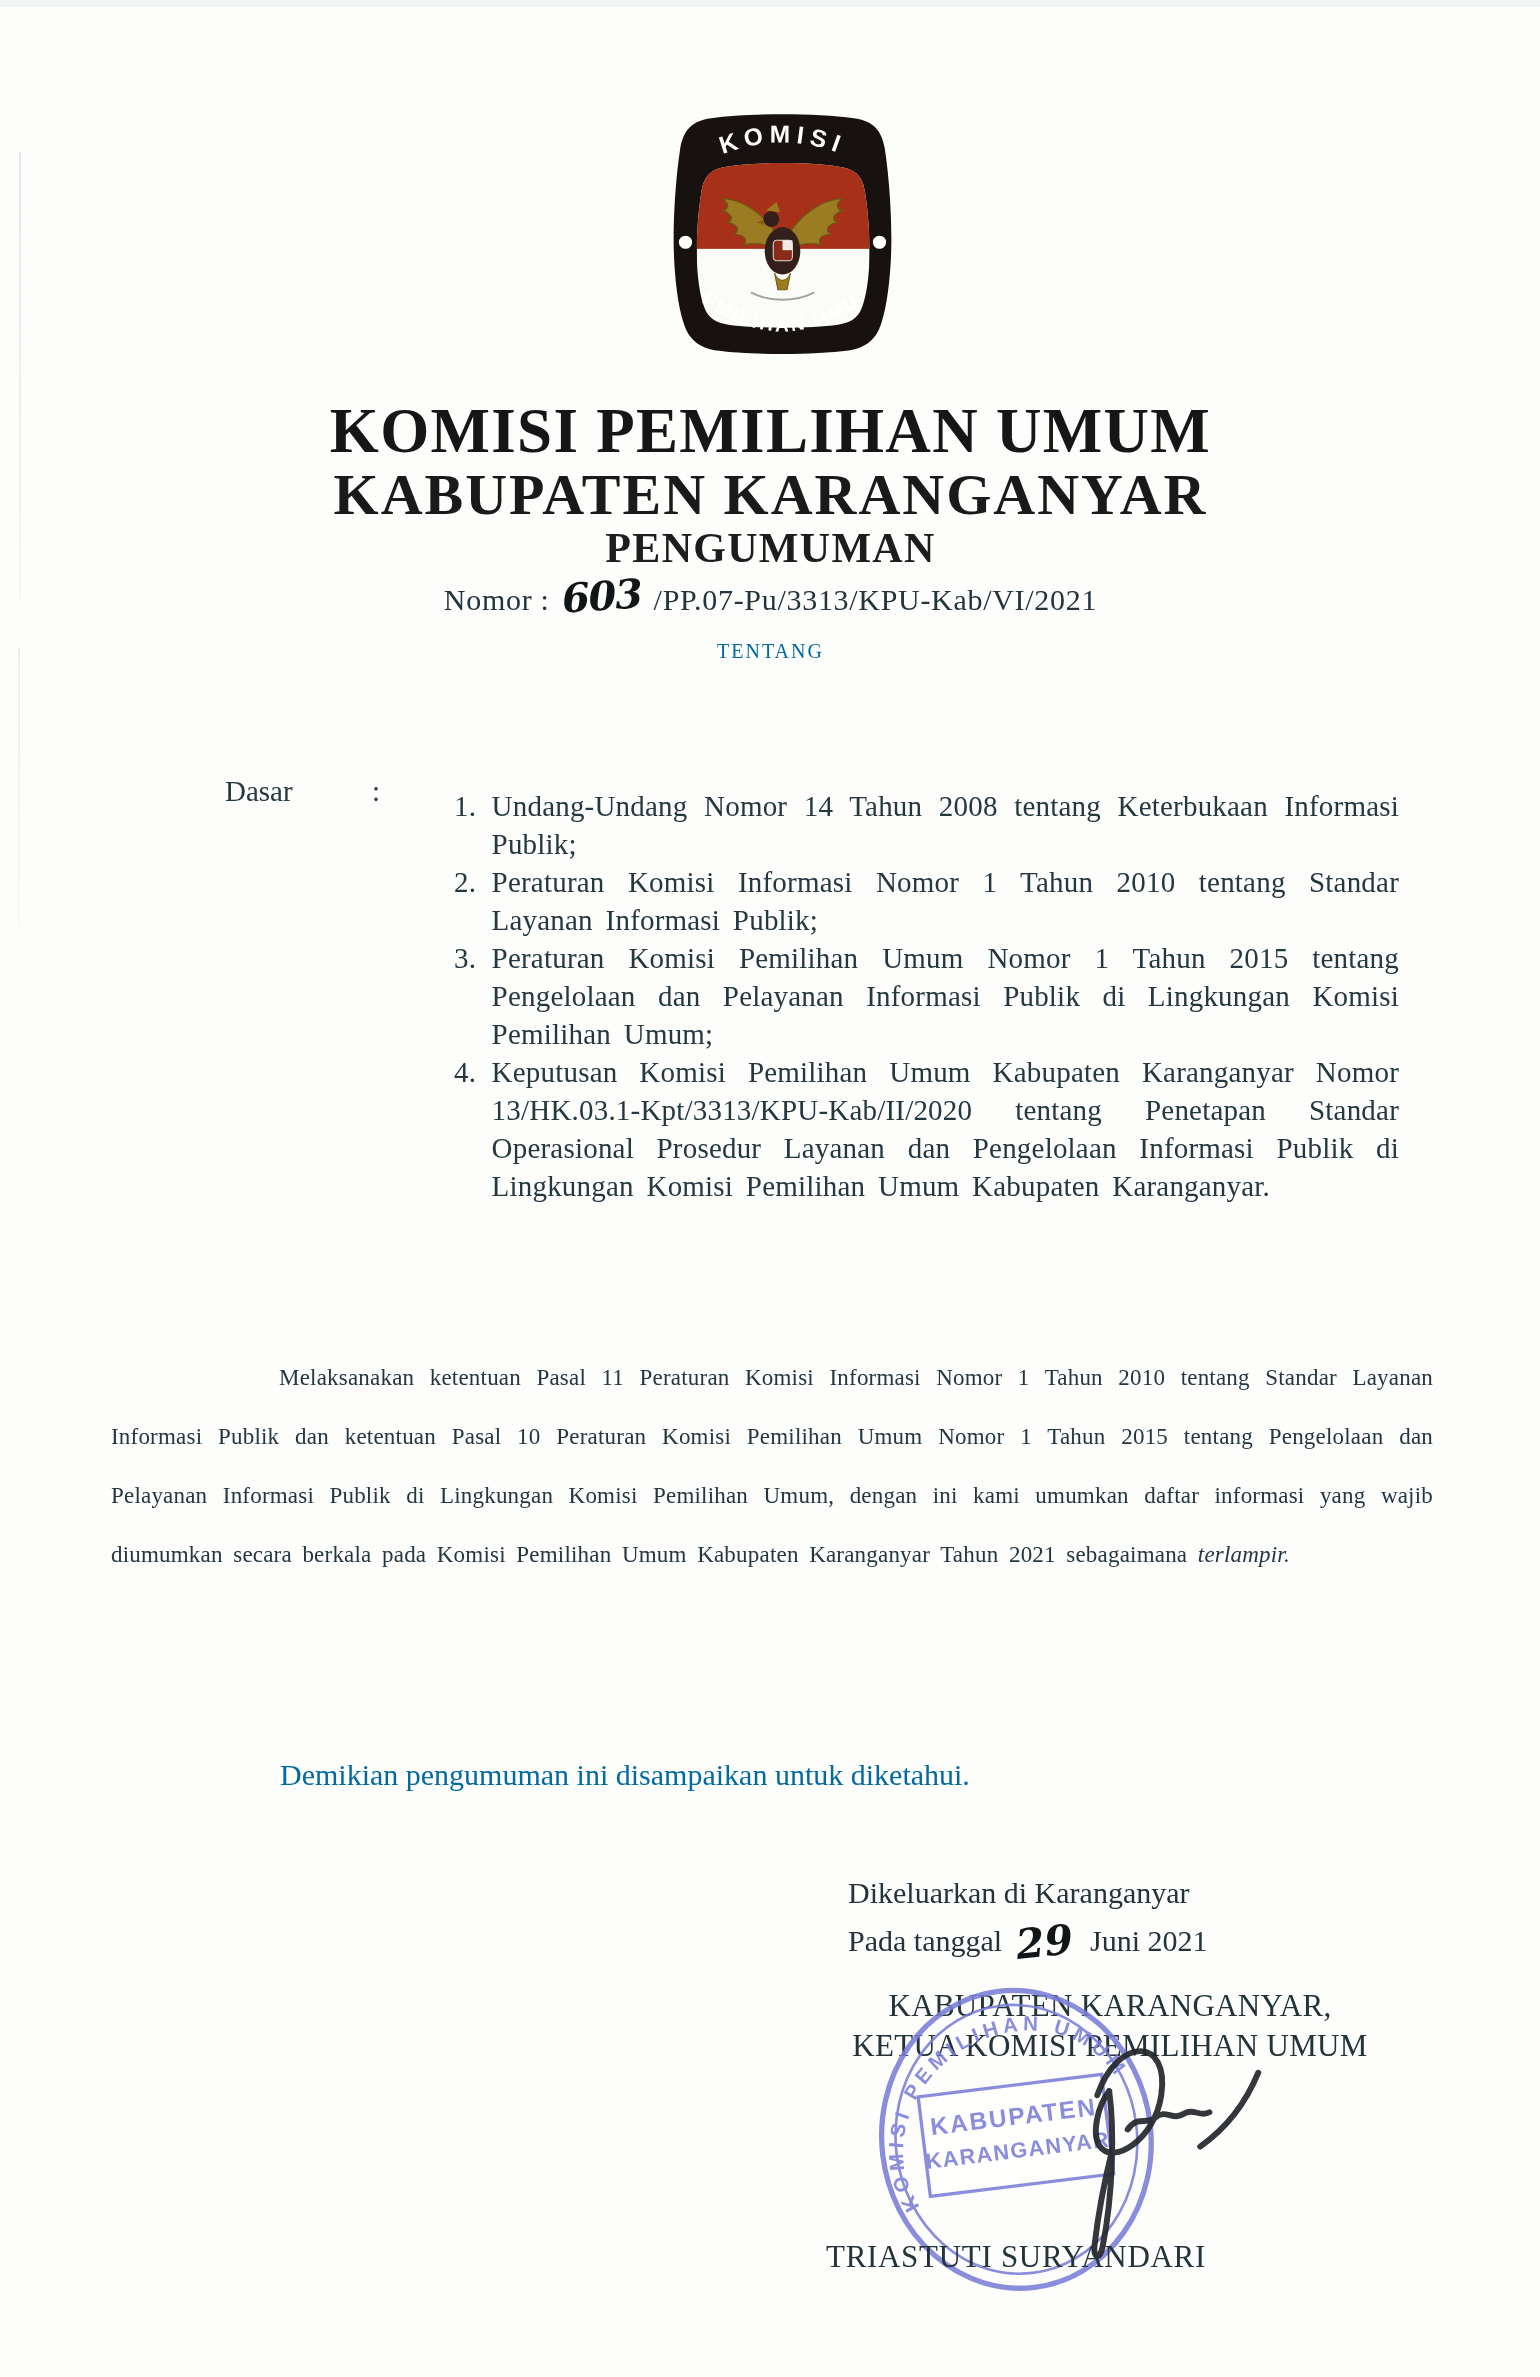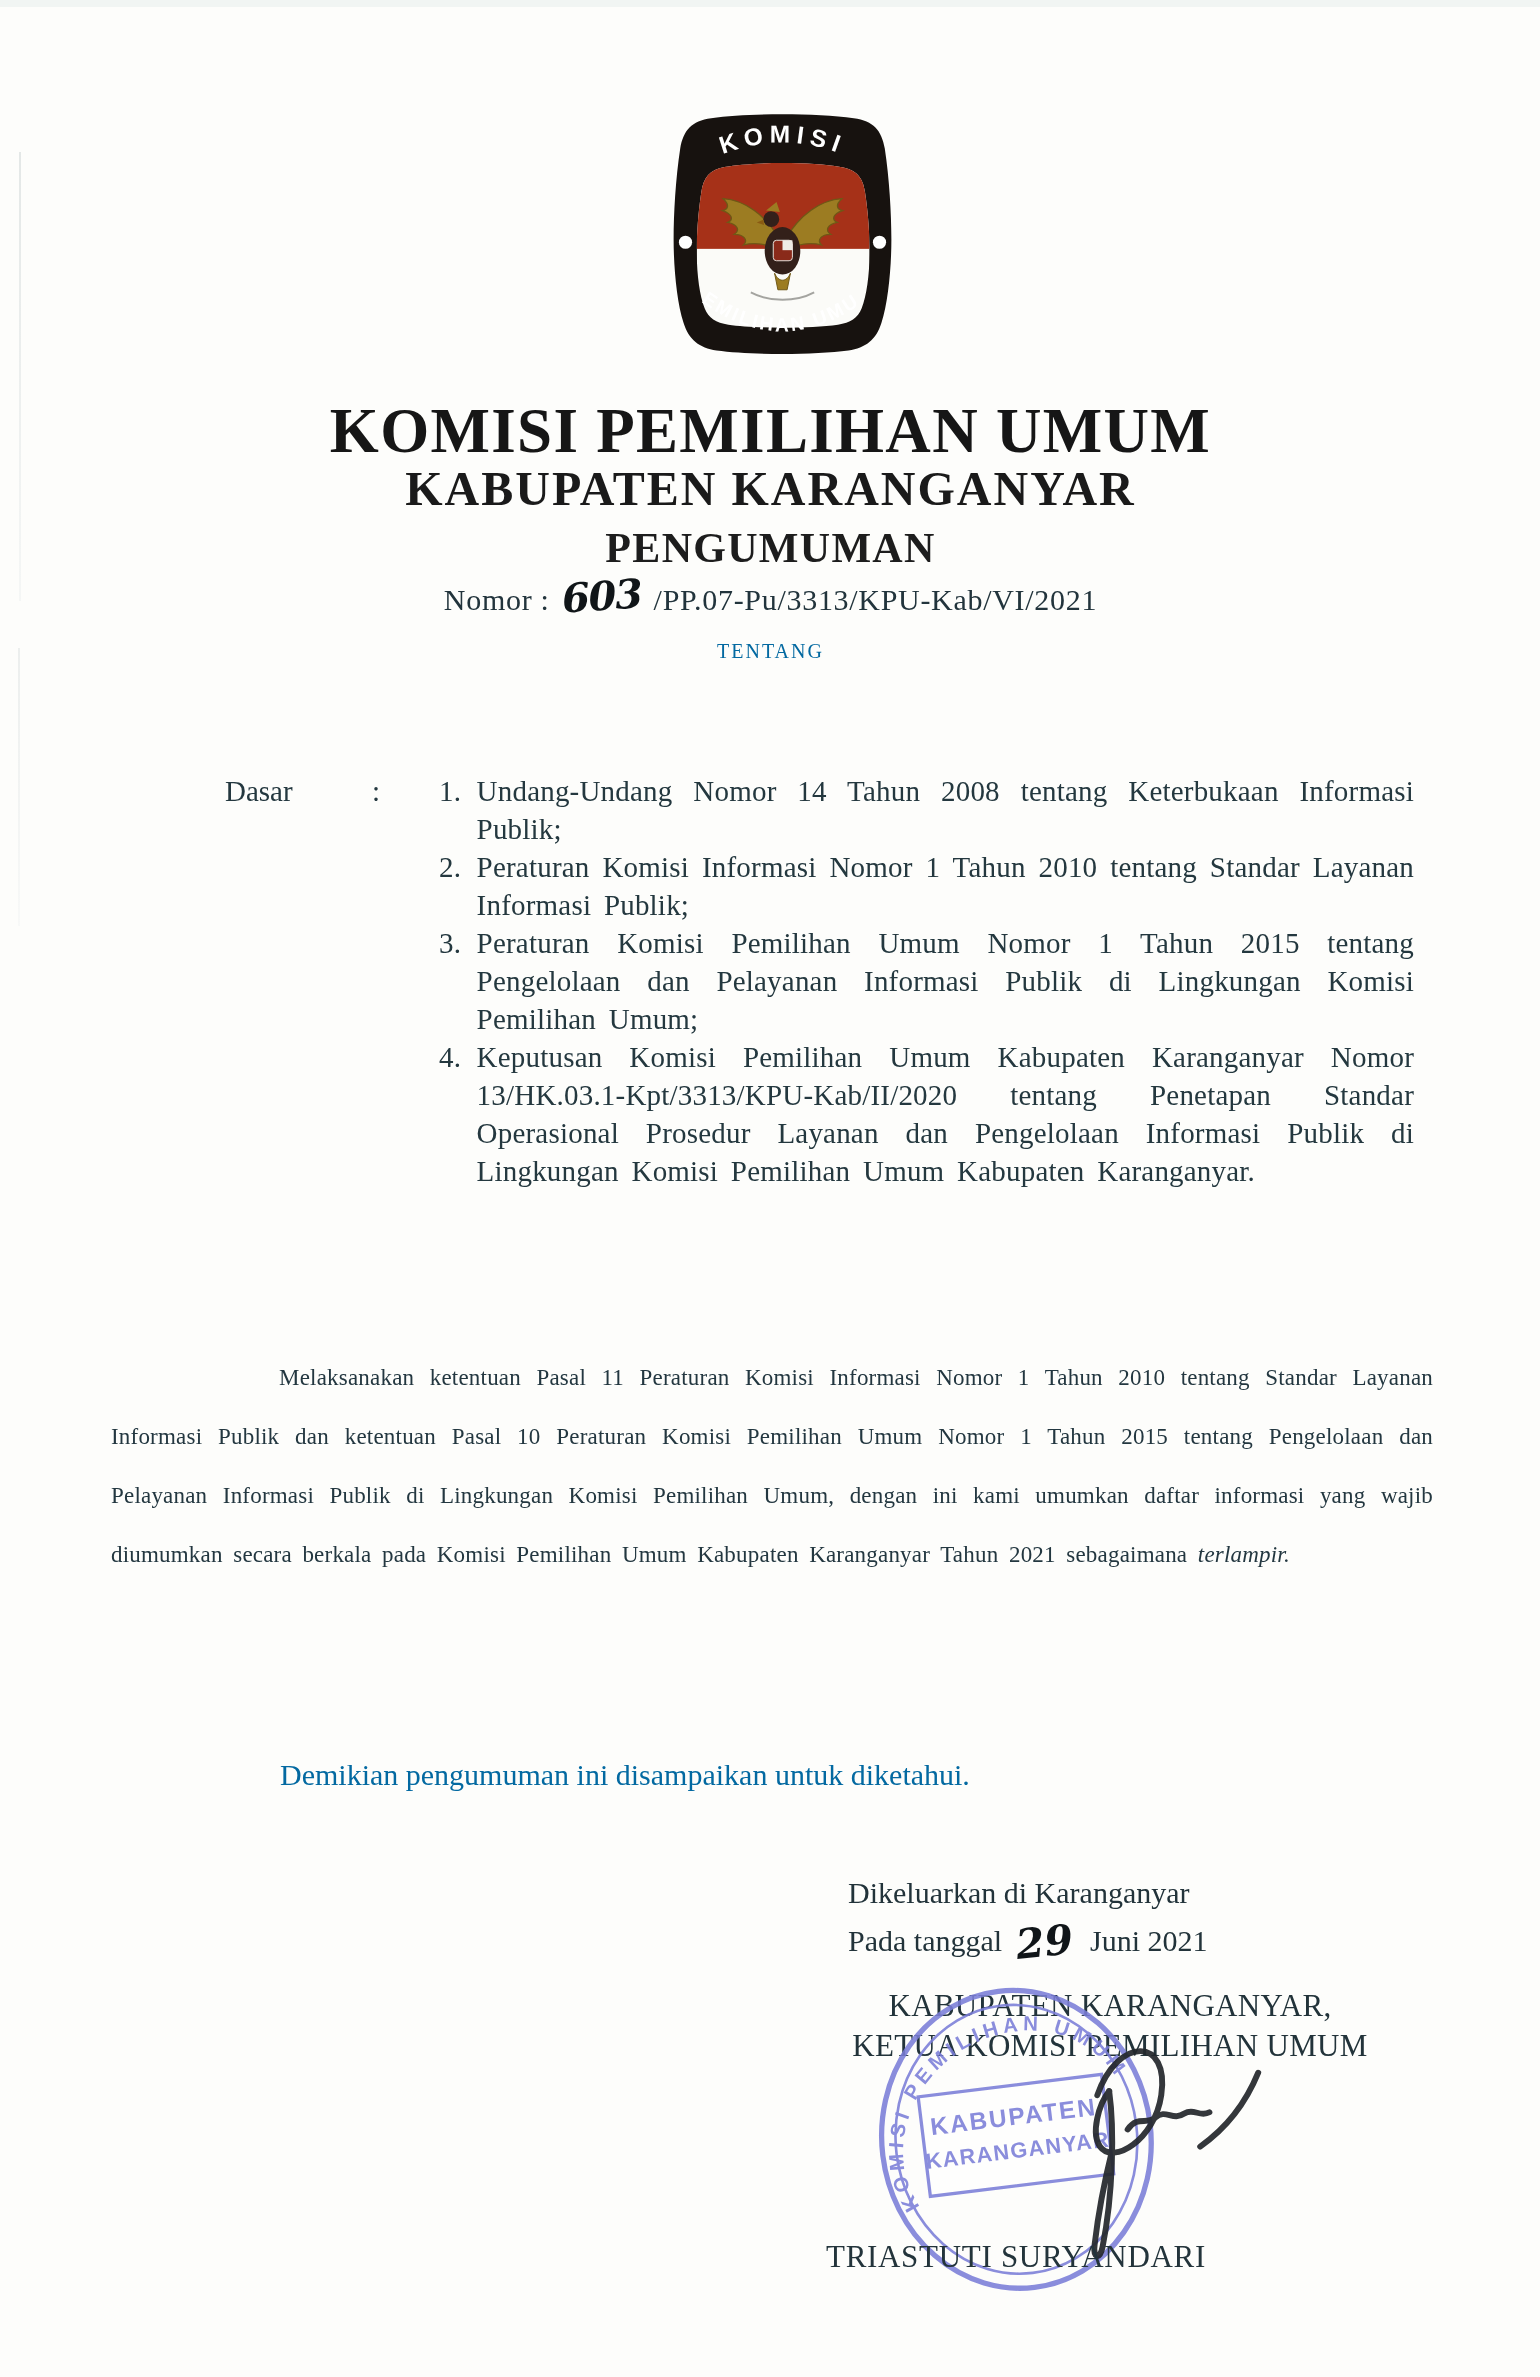--- a/index.html
+++ b/index.html
@@ -7,39 +7,39 @@
     position:relative; width:1541px; height:2377px;
     background:#fdfdfb; overflow:hidden;
     font-family:"Liberation Serif","DejaVu Serif",serif;
     color:#24383f;
   }
   .abs { position:absolute; }
   .centered { left:0; right:0; text-align:center; }
 
   
   .org1 { top:395px; font-size:63px; font-weight:700; color:#161616; letter-spacing:1.3px; }
-  .org2 { top:461px; font-size:48px; font-weight:700; color:#1a1a1a; letter-spacing:2px; }
+  .org2 { top:461px; font-size:58px; font-weight:700; color:#1a1a1a; letter-spacing:2px; }
   .doctitle { top:524px; font-size:42px; font-weight:700; color:#1d1d1d; letter-spacing:1.3px; }
   .nomorline { top:572px; font-size:30px; color:#22343c; letter-spacing:0.7px; }
   .hand {
     display:inline-block; font-family:"DejaVu Serif",serif;
     font-style:italic; font-weight:700; color:#101518;
   }
   .hand-number { font-size:40px; transform:rotate(-4deg); margin:0 4px; letter-spacing:-1.3px; }
   .tentang { top:640px; font-size:20px; letter-spacing:2px; color:#0369a1; }
   .subject { top:675px; font-size:32px; letter-spacing:1.3px; color:#24383f; }
 
   
   .dasar {
     left:225px; top:772px; width:1189px;
     display:flex; font-size:29px; line-height:38px; color:#24383f;
   }
   .dasar-label { width:147px; }
   .dasar-colon { width:52px; text-align:left; }
-  .dasar ol { margin:0; padding-left:50px; flex:1; }
+  .dasar ol { margin:15px; padding-left:50px; flex:1; }
   .dasar li {
     text-align:justify; word-spacing:5.3px; letter-spacing:0.2px;
     padding-left:2.6px;
   }
 
   
   .para1 {
     left:111px; top:1348px; width:1322px;
     font-size:23px; line-height:59px; text-align:justify;
     text-indent:168px; word-spacing:4.6px; letter-spacing:0.2px; color:#233740;

